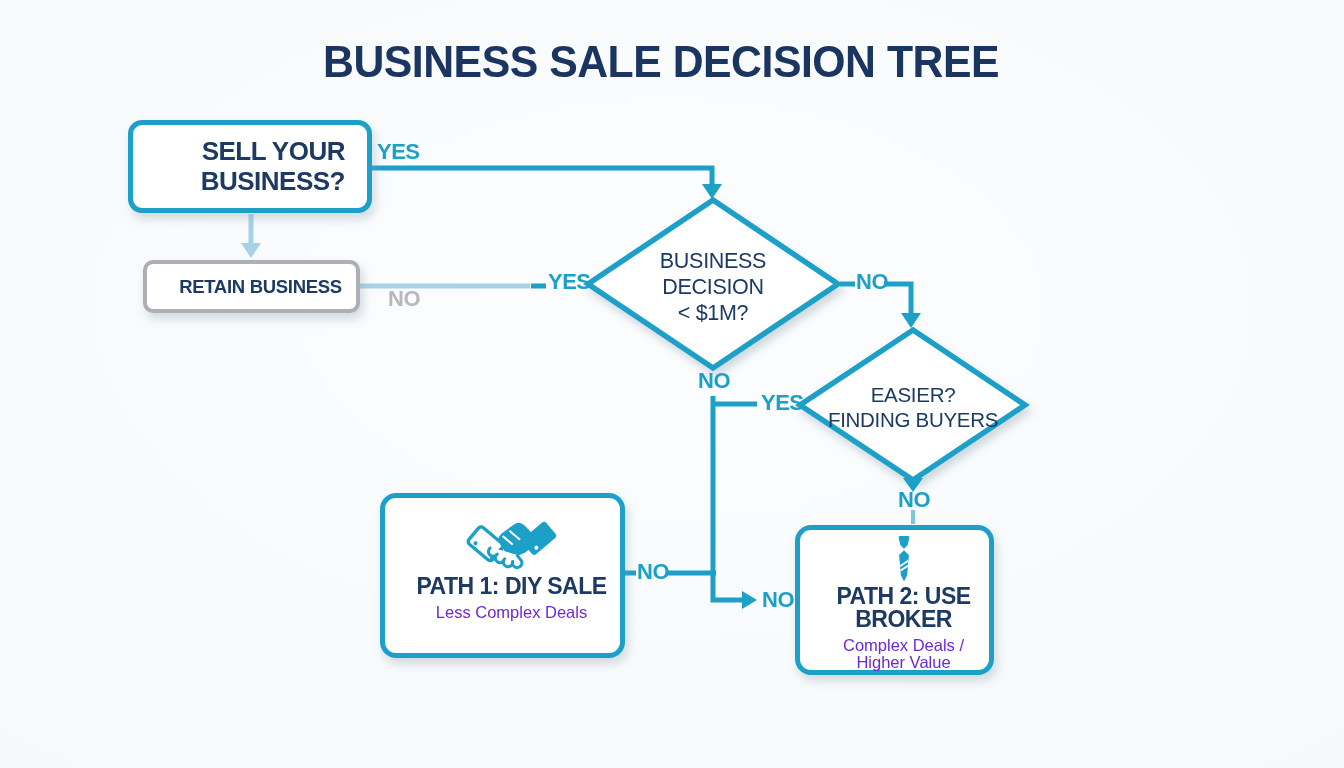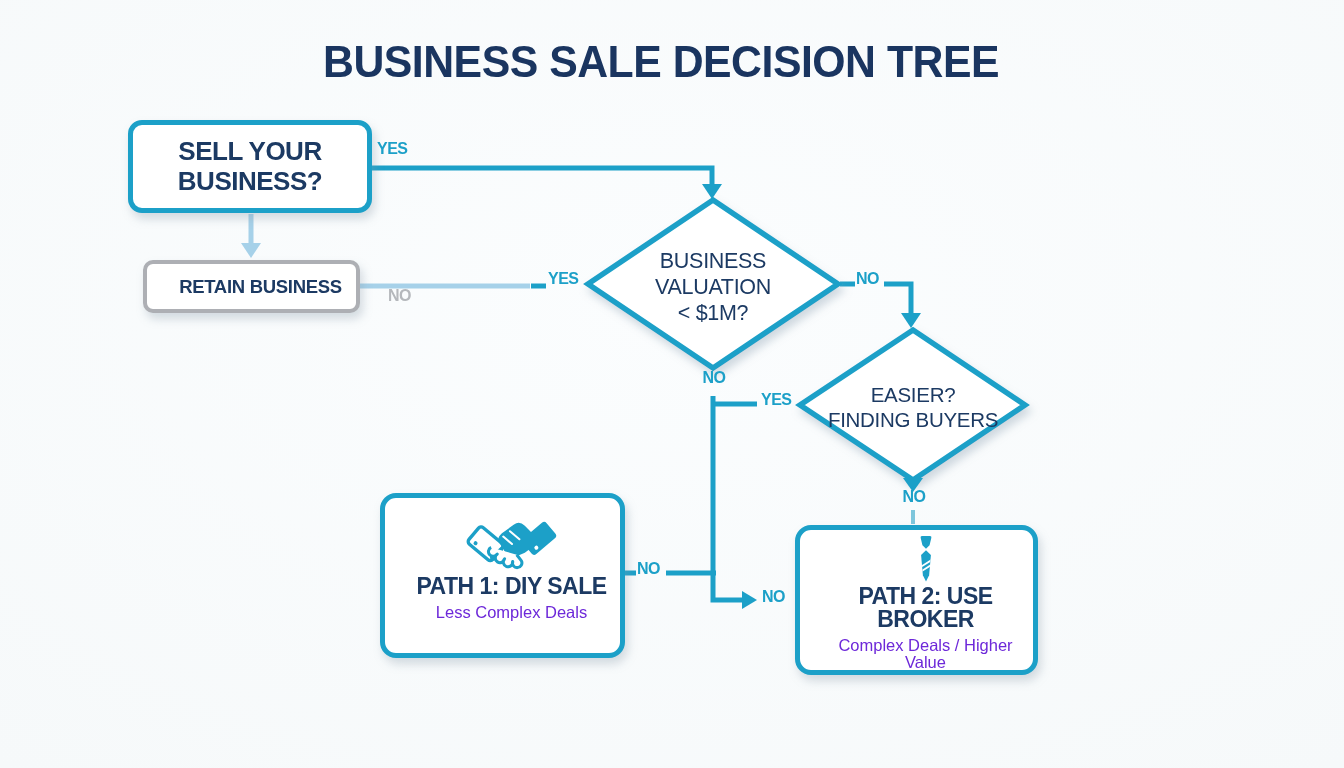--- a/index.html
+++ b/index.html
@@ -31,33 +31,33 @@
   .fill-blue{fill:var(--light-blue);}
   .diamond{fill:#fff;stroke:var(--teal);stroke-width:5.5;}
 
   .node{
     position:absolute;z-index:2;background:#fff;box-sizing:border-box;
     display:flex;align-items:center;justify-content:center;text-align:center;
     color:var(--navy);box-shadow:3px 6px 10px rgba(140,158,173,.35);padding-left:18px;
   }
   .sell{left:128px;top:120px;width:244px;height:93px;border:5px solid var(--teal);
     border-radius:14px;font-size:26px;font-weight:bold;line-height:1.12;
-    letter-spacing:-0.5px;padding:0 22px;}
+    letter-spacing:-0.5px;padding:0 22px;text-align:right;}
   .retain{left:143px;top:260px;width:217px;height:53px;border:4px solid var(--gray-border);
     border-radius:10px;font-size:18.5px;font-weight:bold;letter-spacing:-0.3px;}
   .path-box{border:5px solid var(--teal);border-radius:16px;flex-direction:column;justify-content:flex-start;}
   .path1{left:380px;top:493px;width:245px;height:165px;}
-  .path2{left:795px;top:525px;width:243px;height:150px;}
+  .path2{left:795px;top:525px;width:199px;height:150px;}
   .path-title{font-size:23px;font-weight:bold;letter-spacing:-0.5px;color:var(--navy);line-height:1;}
   .path-sub{font-size:16.5px;color:#6d28d9;margin-top:6px;line-height:1;}
   .icon{display:block;}
   .path1 .icon{margin-top:13px;height:64px;}
   .path2 .icon{margin-top:5px;height:80px;}
 
-  .lbl{position:absolute;z-index:3;font-weight:bold;font-size:16px;
+  .lbl{position:absolute;z-index:3;font-weight:bold;font-size:22px;
     letter-spacing:-0.5px;color:var(--teal);line-height:1;}
   .lbl.gray{color:var(--gray-label);}
   .lbl.center{transform:translateX(-50%);}
 
   .dtext{position:absolute;z-index:3;transform:translate(-50%,-50%);
     text-align:center;color:var(--navy);font-weight:normal;}
   .dtext span{display:block;}
   .d1{left:713px;top:287px;font-size:21.5px;line-height:1.22;letter-spacing:-0.3px;}
   .d2{left:913px;top:407px;font-size:20.5px;line-height:1.22;letter-spacing:-0.3px;}
 </style>
@@ -135,21 +135,21 @@
         <line x1="11" y1="73" x2="39" y2="55"></line>
         <line x1="12" y1="83" x2="40" y2="65"></line>
       </g>
     </svg>
     <div class="path-title">PATH 2: USE BROKER</div>
     <div class="path-sub">Complex Deals / Higher Value</div>
   </div>
 
   <div class="dtext d1">
     <span>BUSINESS</span>
-    <span>VALUATION</span>
+    <span>DECISION</span>
     <span>&lt; $1M?</span>
   </div>
   <div class="dtext d2">
     <span>EASIER?</span>
     <span>FINDING BUYERS</span>
   </div>
 
   <div class="lbl" style="left:377px;top:141px;">YES</div>
   <div class="lbl gray" style="left:388px;top:288px;">NO</div>
   <div class="lbl" style="left:548px;top:271px;">YES</div>

